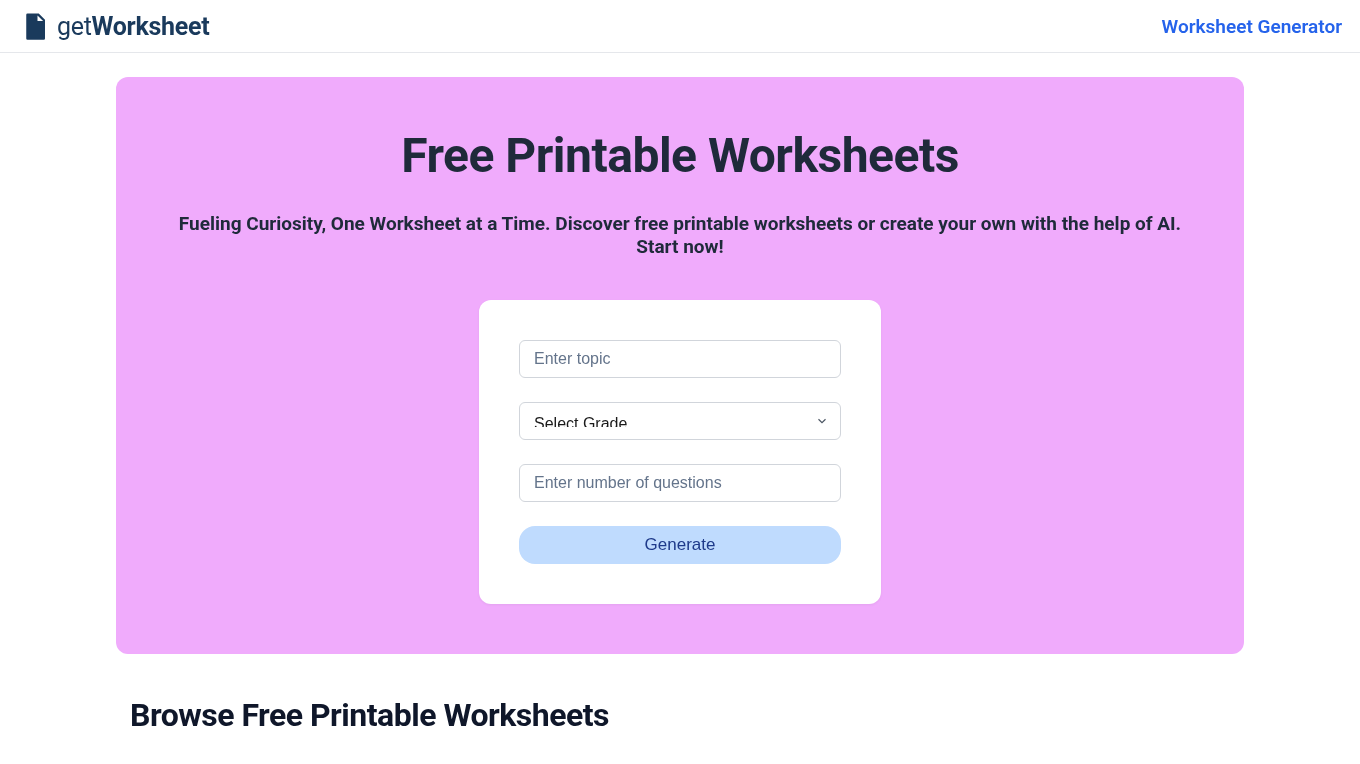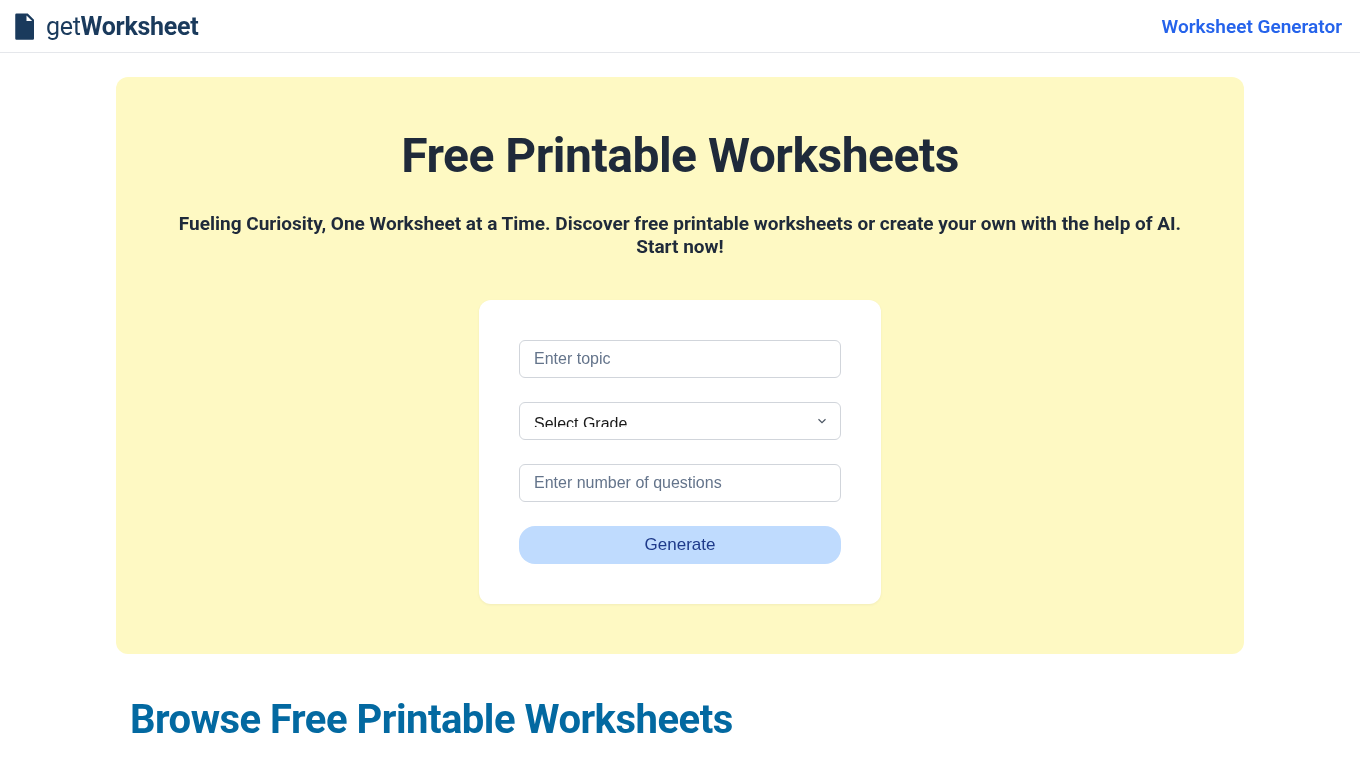--- a/index.html
+++ b/index.html
@@ -12,21 +12,21 @@
       background: #ffffff;
       color: #1a1a1a;
       width: 1360px;
       height: 764px;
       overflow: hidden;
     }
     .header {
       display: flex;
       justify-content: space-between;
       align-items: center;
-      padding: 10px 18px 10px 8px;
+      padding: 10px 18px 10px 19px;
       border-bottom: 1px solid #e5e7eb;
       height: 53px;
     }
     .logo-wrap {
       display: flex;
       align-items: center;
       gap: 6px;
     }
     .logo-icon-svg {
       width: 32px;
@@ -45,21 +45,21 @@
       font-weight: 700;
     }
     .nav-link {
       font-size: 19px;
       font-weight: 600;
       color: #2563eb;
       text-decoration: none;
     }
     .hero {
       margin: 24px 116px 0 116px;
-      background: #fef9c3;
+      background: #f0abfc;
       border-radius: 12px;
       padding: 50px 40px 44px 40px;
       text-align: center;
     }
     .hero-title {
       font-size: 48px;
       font-weight: 700;
       color: #1f2a3a;
       margin-bottom: 28px;
       letter-spacing: -0.5px;
@@ -126,23 +126,23 @@
       border-radius: 16px;
       font-size: 17px;
       font-weight: 400;
       color: #1e3a8a;
       cursor: pointer;
     }
     .browse-section {
       margin: 42px 130px 0 130px;
     }
     .browse-title {
-      font-size: 40px;
+      font-size: 32px;
       font-weight: 700;
-      color: #0369a1;
+      color: #0f172a;
       letter-spacing: -0.5px;
       margin-bottom: 34px;
     }
   </style>
 </head>
 <body>
 
 <header class="header">
   <div class="logo-wrap">
     <svg class="logo-icon-svg" viewBox="0 0 24 24">

